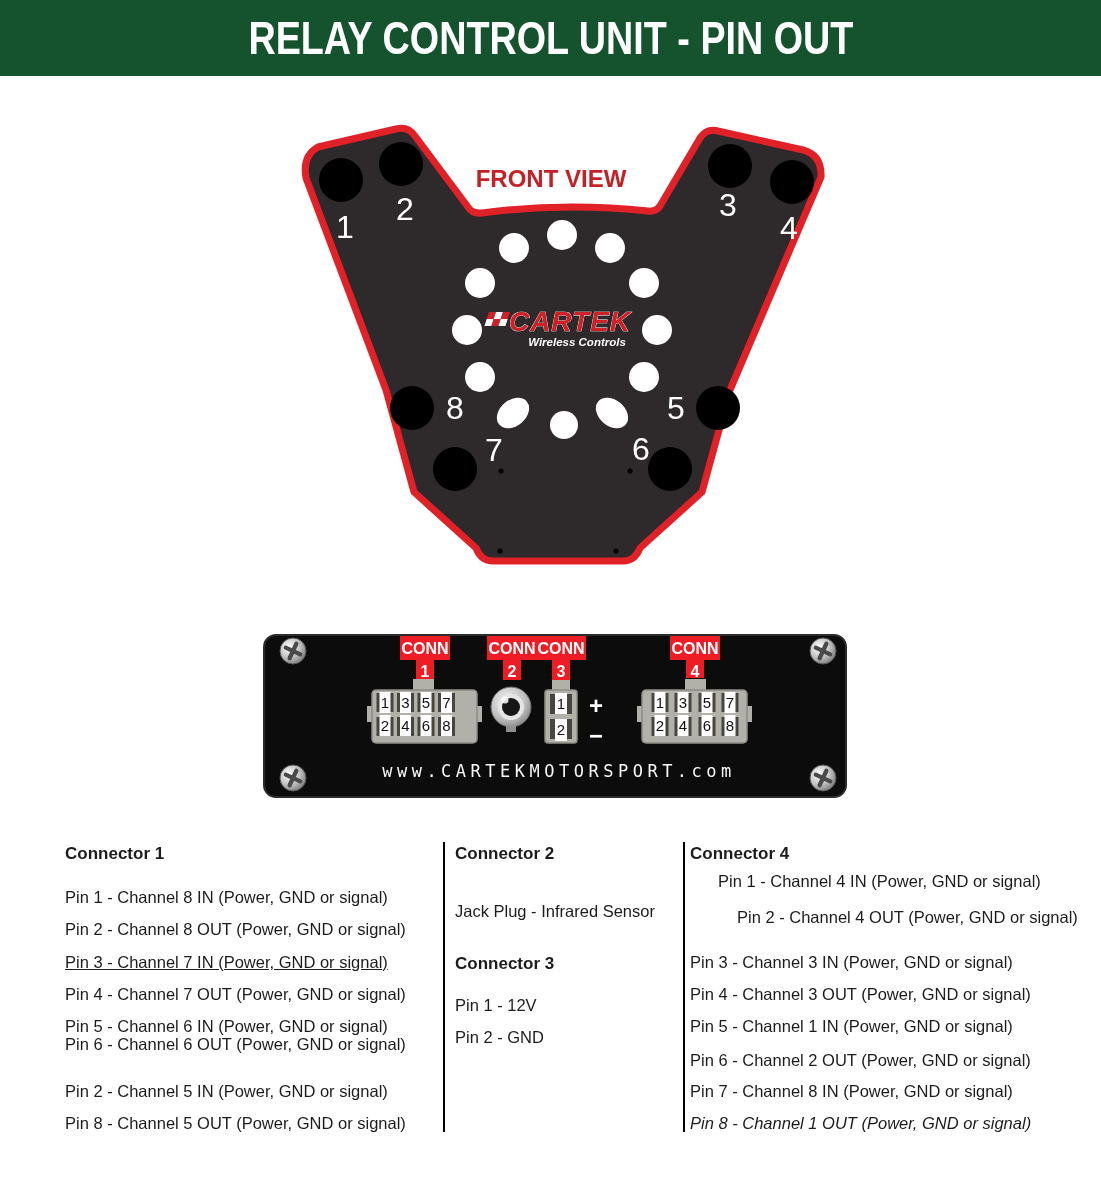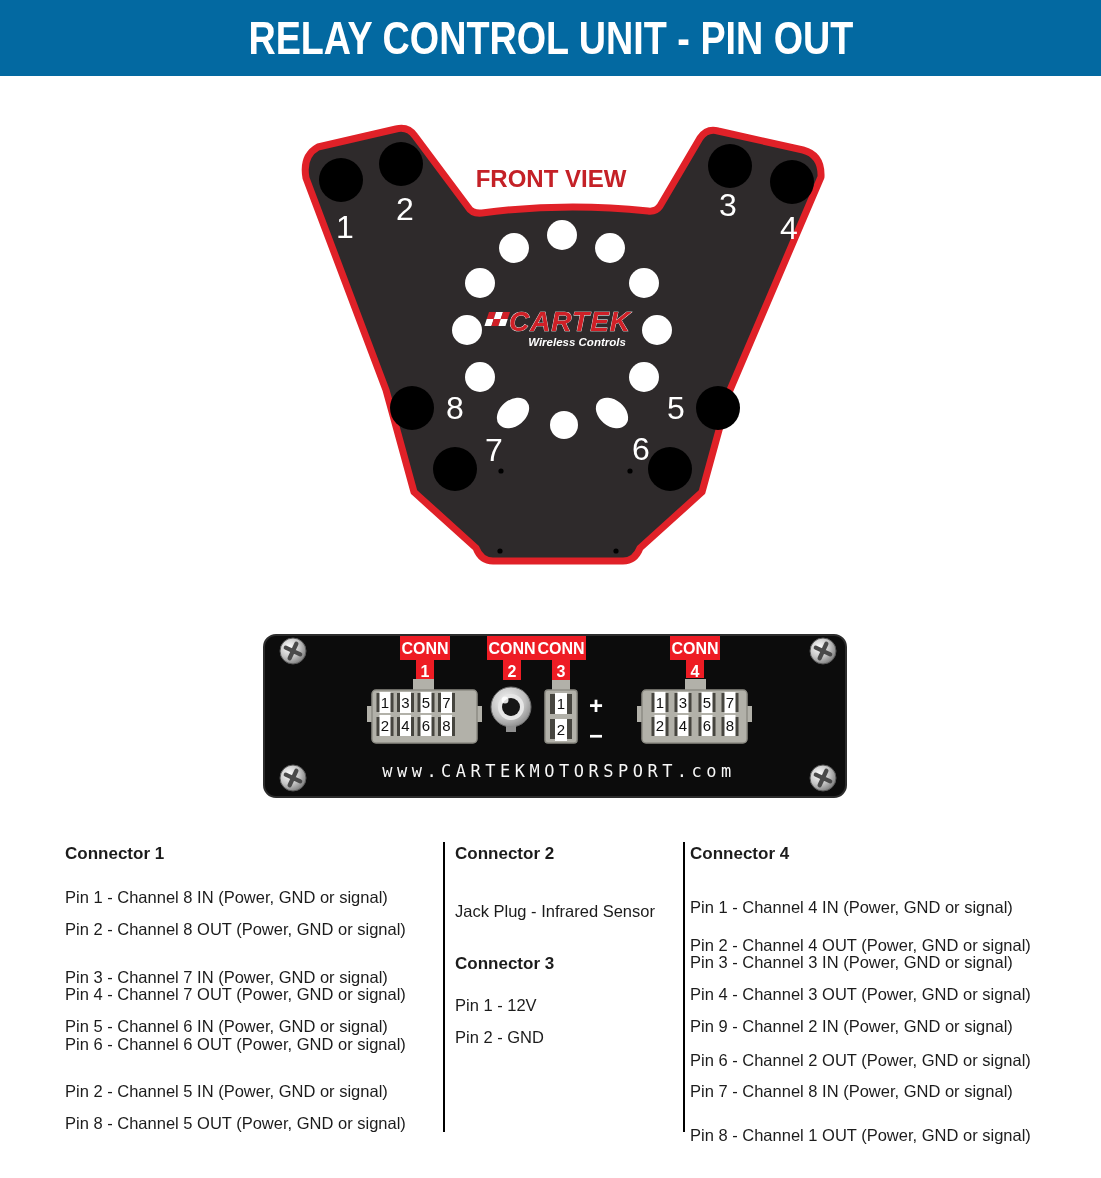--- a/index.html
+++ b/index.html
@@ -8,21 +8,21 @@
     width: 1101px; height: 1178px;
     position: relative;
     overflow: hidden;
     font-family: "Liberation Sans", sans-serif;
   }
   .abs { position: absolute; }
 
   
   .title-bar {
     left: 0; top: 12; width: 1101px; height: 76px;
-    background: #0369a1;
+    background: #14532d;
     display: flex; align-items: center; justify-content: center;
   }
   .title-bar h1 {
     color: #ffffff; font-size: 46px; font-weight: bold;
     letter-spacing: 0px; white-space: nowrap;
     transform: scaleX(0.82); transform-origin: center center;
   }
 
   
   .front-view-svg { left: 280px; top: 110px; width: 560px; height: 470px; }
@@ -261,40 +261,40 @@
 </svg>
 
 <div class="abs pinout">
   <div class="divider" style="left:443px;"></div>
   <div class="divider" style="left:683px;"></div>
 
   <div class="col" style="left:65px; width:372px;">
     <h3>Connector 1</h3>
     <div class="row" style="top:46px;">Pin 1 - Channel 8 IN (Power, GND or signal)</div>
     <div class="row" style="top:78px;">Pin 2 - Channel 8 OUT (Power, GND or signal)</div>
-    <div class="row" style="top:126px;">Pin 3 - Channel 7 IN (Power, GND or signal)</div>
+    <div class="row" style="top:111px;text-decoration:underline;">Pin 3 - Channel 7 IN (Power, GND or signal)</div>
     <div class="row" style="top:143px;">Pin 4 - Channel 7 OUT (Power, GND or signal)</div>
     <div class="row" style="top:175px;">Pin 5 - Channel 6 IN (Power, GND or signal)</div>
     <div class="row" style="top:193px;">Pin 6 - Channel 6 OUT (Power, GND or signal)</div>
     <div class="row" style="top:240px;">Pin 2 - Channel 5 IN (Power, GND or signal)</div>
     <div class="row" style="top:272px;">Pin 8 - Channel 5 OUT (Power, GND or signal)</div>
   </div>
 
   <div class="col" style="left:455px; width:220px;">
     <h3>Connector 2</h3>
     <div class="row" style="top:60px;">Jack Plug - Infrared Sensor</div>
     <h3 style="top:112px;text-align:center;">Connector 3</h3>
     <div class="row" style="top:154px;">Pin 1 - 12V</div>
     <div class="row" style="top:186px;">Pin 2 - GND</div>
   </div>
 
   <div class="col" style="left:690px; width:405px;">
     <h3>Connector 4</h3>
-    <div class="row" style="top:56px;">Pin 1 - Channel 4 IN (Power, GND or signal)</div>
-    <div class="row" style="top:94px;">Pin 2 - Channel 4 OUT (Power, GND or signal)</div>
+    <div class="row" style="top:30px;margin-left:28px;">Pin 1 - Channel 4 IN (Power, GND or signal)</div>
+    <div class="row" style="top:66px;margin-left:47px;">Pin 2 - Channel 4 OUT (Power, GND or signal)</div>
     <div class="row" style="top:111px;">Pin 3 - Channel 3 IN (Power, GND or signal)</div>
     <div class="row" style="top:143px;">Pin 4 - Channel 3 OUT (Power, GND or signal)</div>
-    <div class="row" style="top:175px;">Pin 9 - Channel 2 IN (Power, GND or signal)</div>
+    <div class="row" style="top:175px;">Pin 5 - Channel 1 IN (Power, GND or signal)</div>
     <div class="row" style="top:209px;">Pin 6 - Channel 2 OUT (Power, GND or signal)</div>
     <div class="row" style="top:240px;">Pin 7 - Channel 8 IN (Power, GND or signal)</div>
-    <div class="row" style="top:284px;">Pin 8 - Channel 1 OUT (Power, GND or signal)</div>
+    <div class="row" style="top:272px;font-style:italic;">Pin 8 - Channel 1 OUT (Power, GND or signal)</div>
   </div>
 </div>
 
 </body></html>

